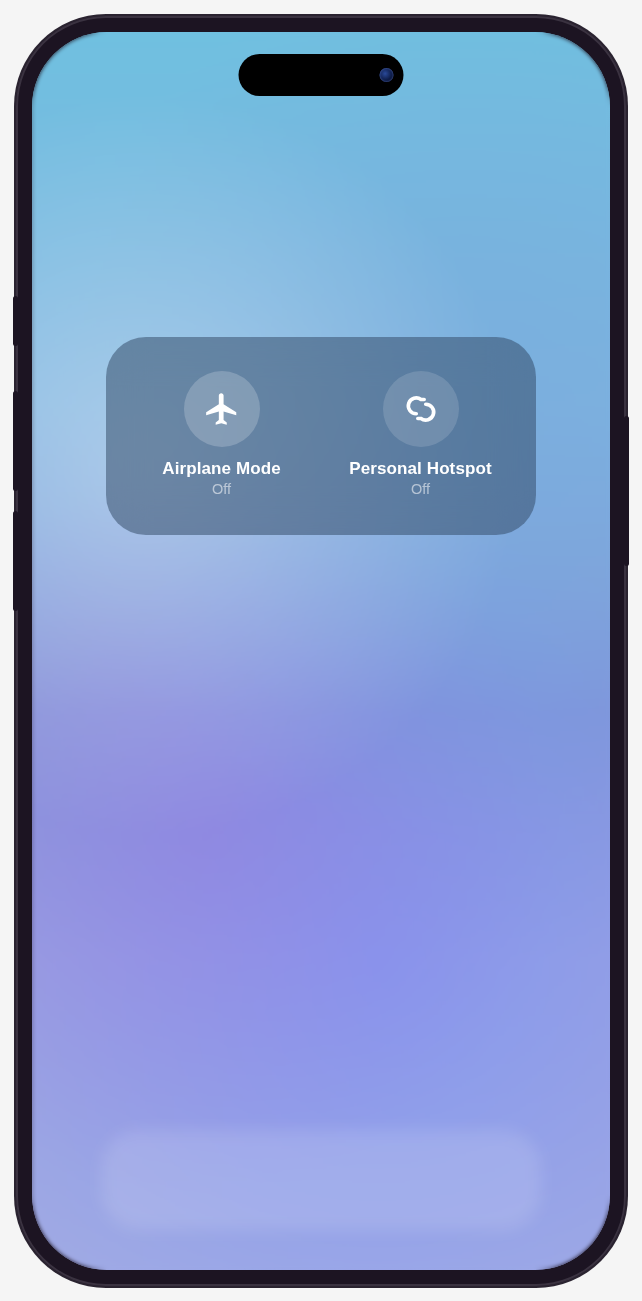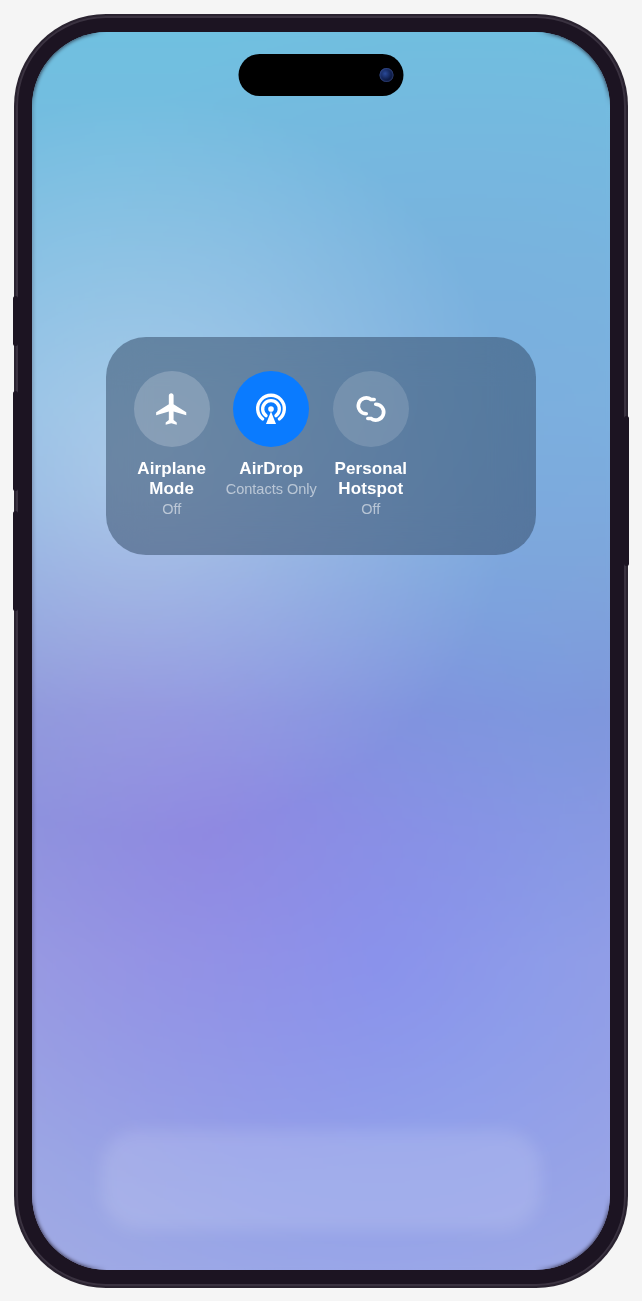--- a/index.html
+++ b/index.html
@@ -83,21 +83,21 @@
     transform:translateX(-50%);
     z-index:3;
   }
   .panel {
     width: 430px;
     border-radius: 40px;
     background: rgba(50, 72, 102, 0.52);
     backdrop-filter: blur(20px);
     padding: 34px 18px 38px;
     display: grid;
-    grid-template-columns: 1fr 1fr 1fr 1fr;
+    grid-template-columns: 1fr 1fr;
     row-gap: 34px;
     column-gap: 4px;
   }
   .tile {
     display: flex;
     flex-direction: column;
     align-items: center;
     text-align:center;
     color: #fff;
     position: relative;
@@ -178,32 +178,20 @@
             <path d="M21 16v-2l-8-5V3.5C13 2.67 12.33 2 11.5 2S10 2.67 10 3.5V9l-8 5v2l8-2.5V19l-2 1.5V22l3.5-1 3.5 1v-1.5L13 19v-5.5l8 2.5z"></path>
           </svg>
         </div>
         <div class="tile-title">Airplane Mode</div>
         <div class="tile-sub">Off</div>
       </div>
 
 
 
 
-      <div class="tile">
-        <div class="iconcircle blue">
-          <svg width="40" height="40" viewBox="0 0 24 24" fill="none" stroke="#fff" stroke-width="2" stroke-linecap="round">
-            <path d="M7 18 A8 8 0 1 1 17 18"></path>
-            <path d="M9 16 A5 5 0 1 1 15 16"></path>
-            <circle cx="12" cy="12" r="1.7" fill="#fff" stroke="none"></circle>
-            <path d="M12 13.5 L9 21 L15 21 Z" fill="#fff" stroke="none"></path>
-          </svg>
-        </div>
-        <div class="tile-title">AirDrop</div>
-        <div class="tile-sub">Contacts Only</div>
-      </div>
 
       <div class="tile">
         <div class="iconcircle muted2">
           <svg width="38" height="38" viewBox="0 0 24 24" fill="none" stroke="#fff" stroke-width="2.3" stroke-linecap="round">
             <path d="M9 15 a5 5 0 1 1 3 -9 l2 0"></path>
             <path d="M15 9 a5 5 0 1 1 -3 9 l-2 0"></path>
           </svg>
         </div>
         <div class="tile-title">Personal Hotspot</div>
         <div class="tile-sub">Off</div>

